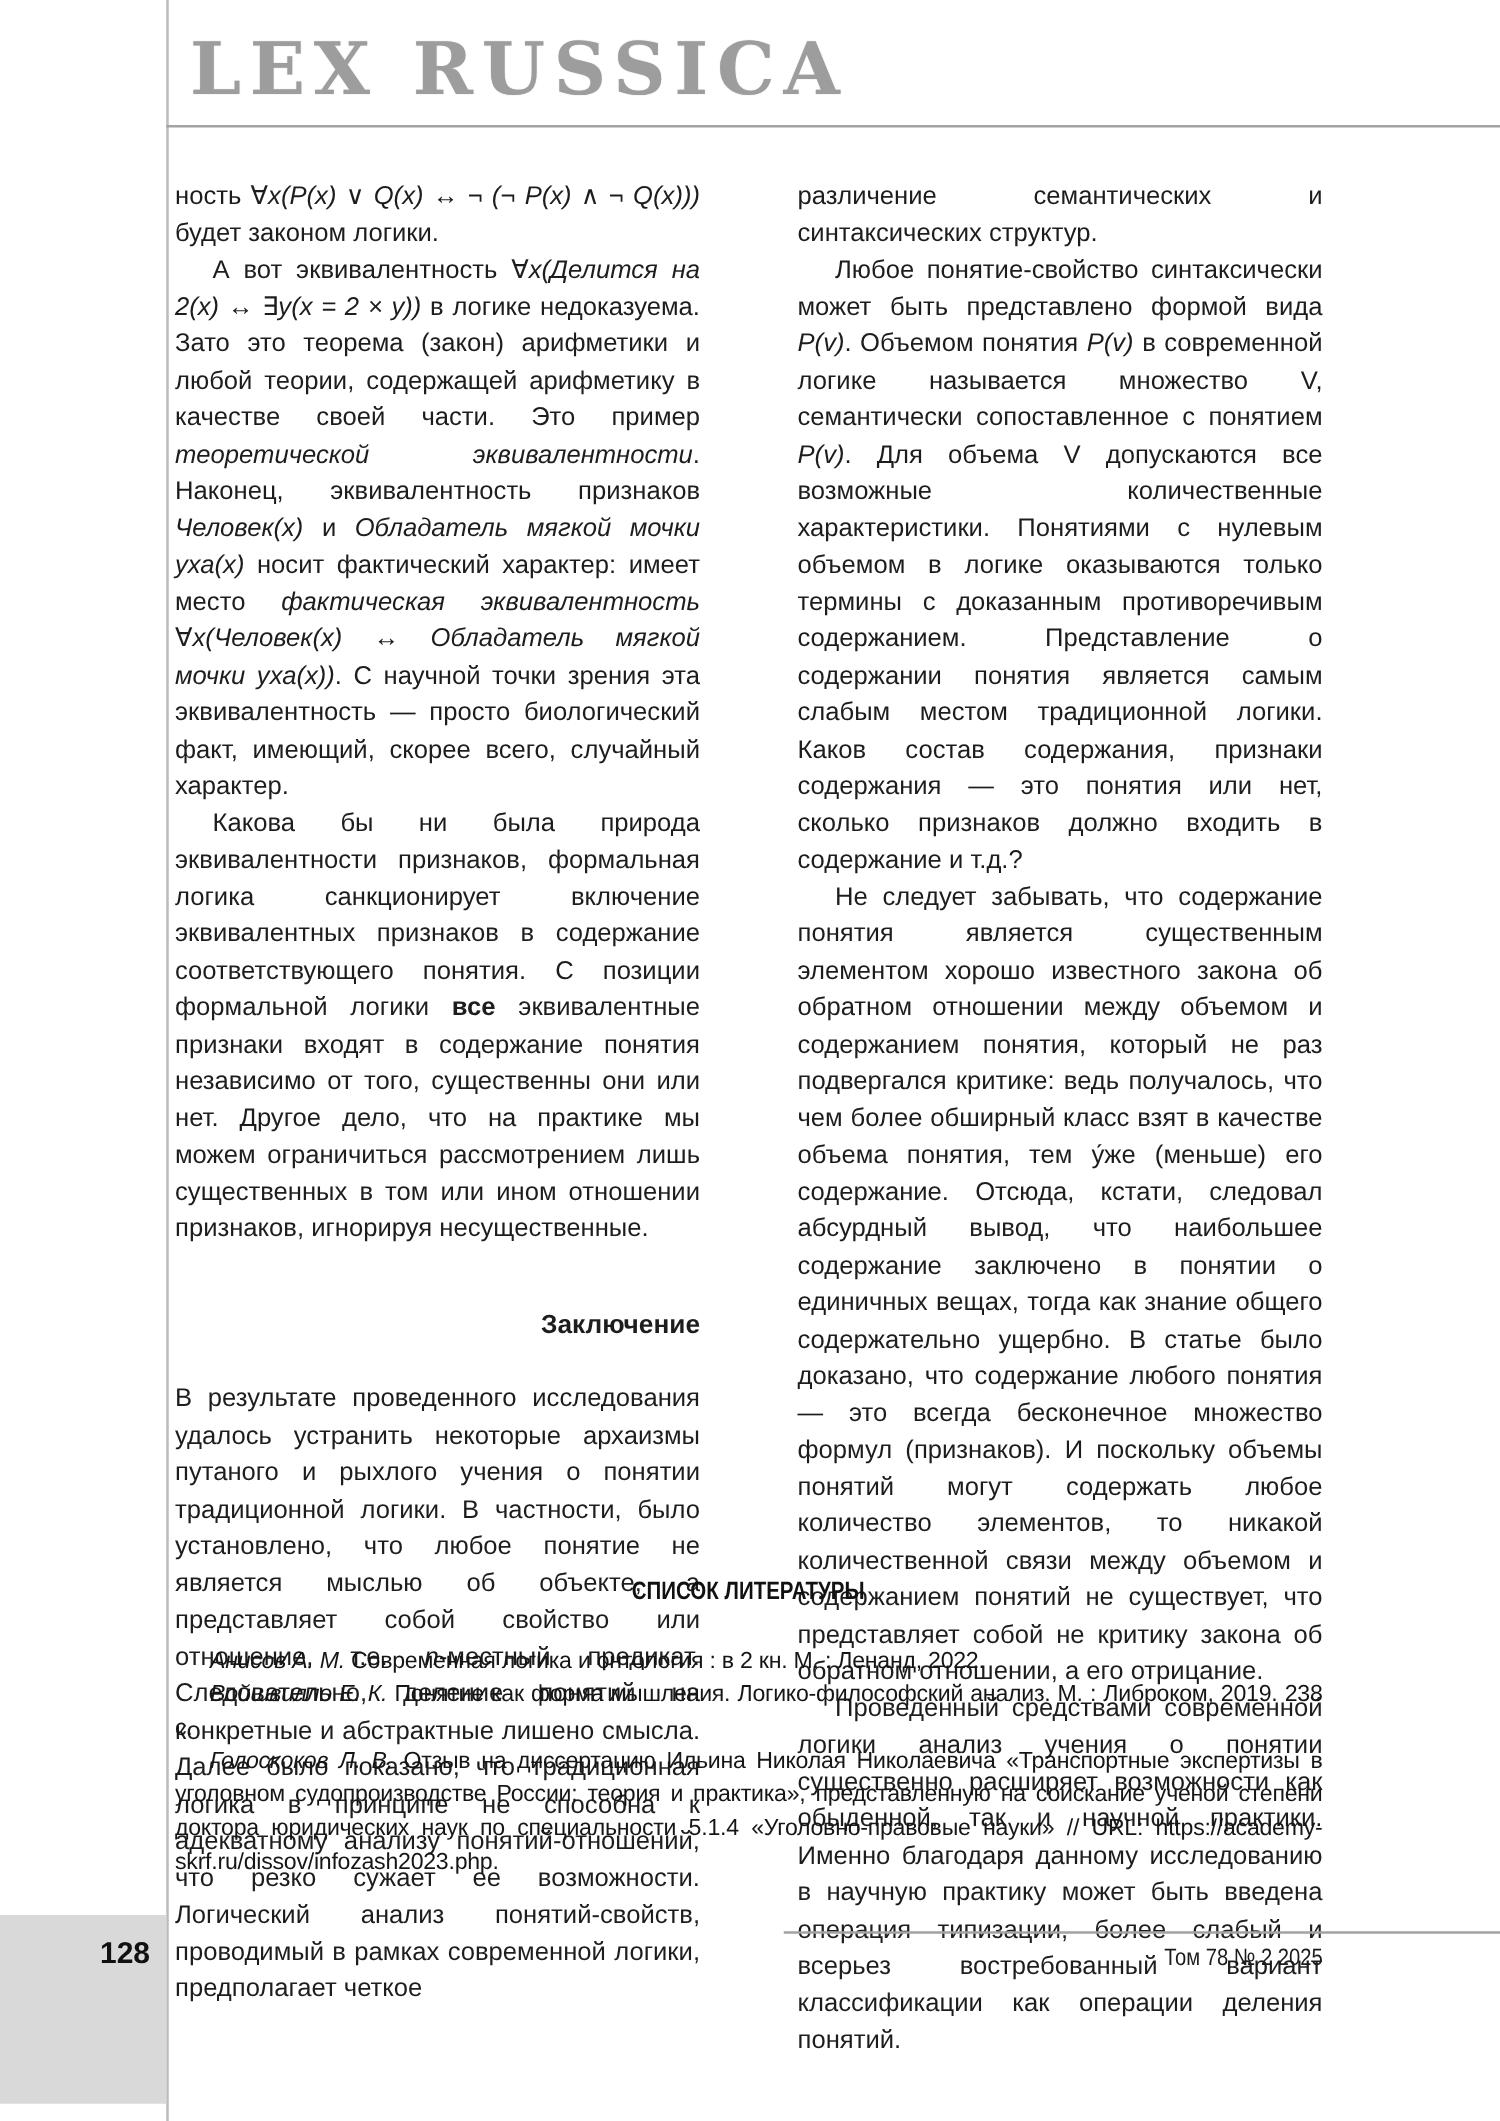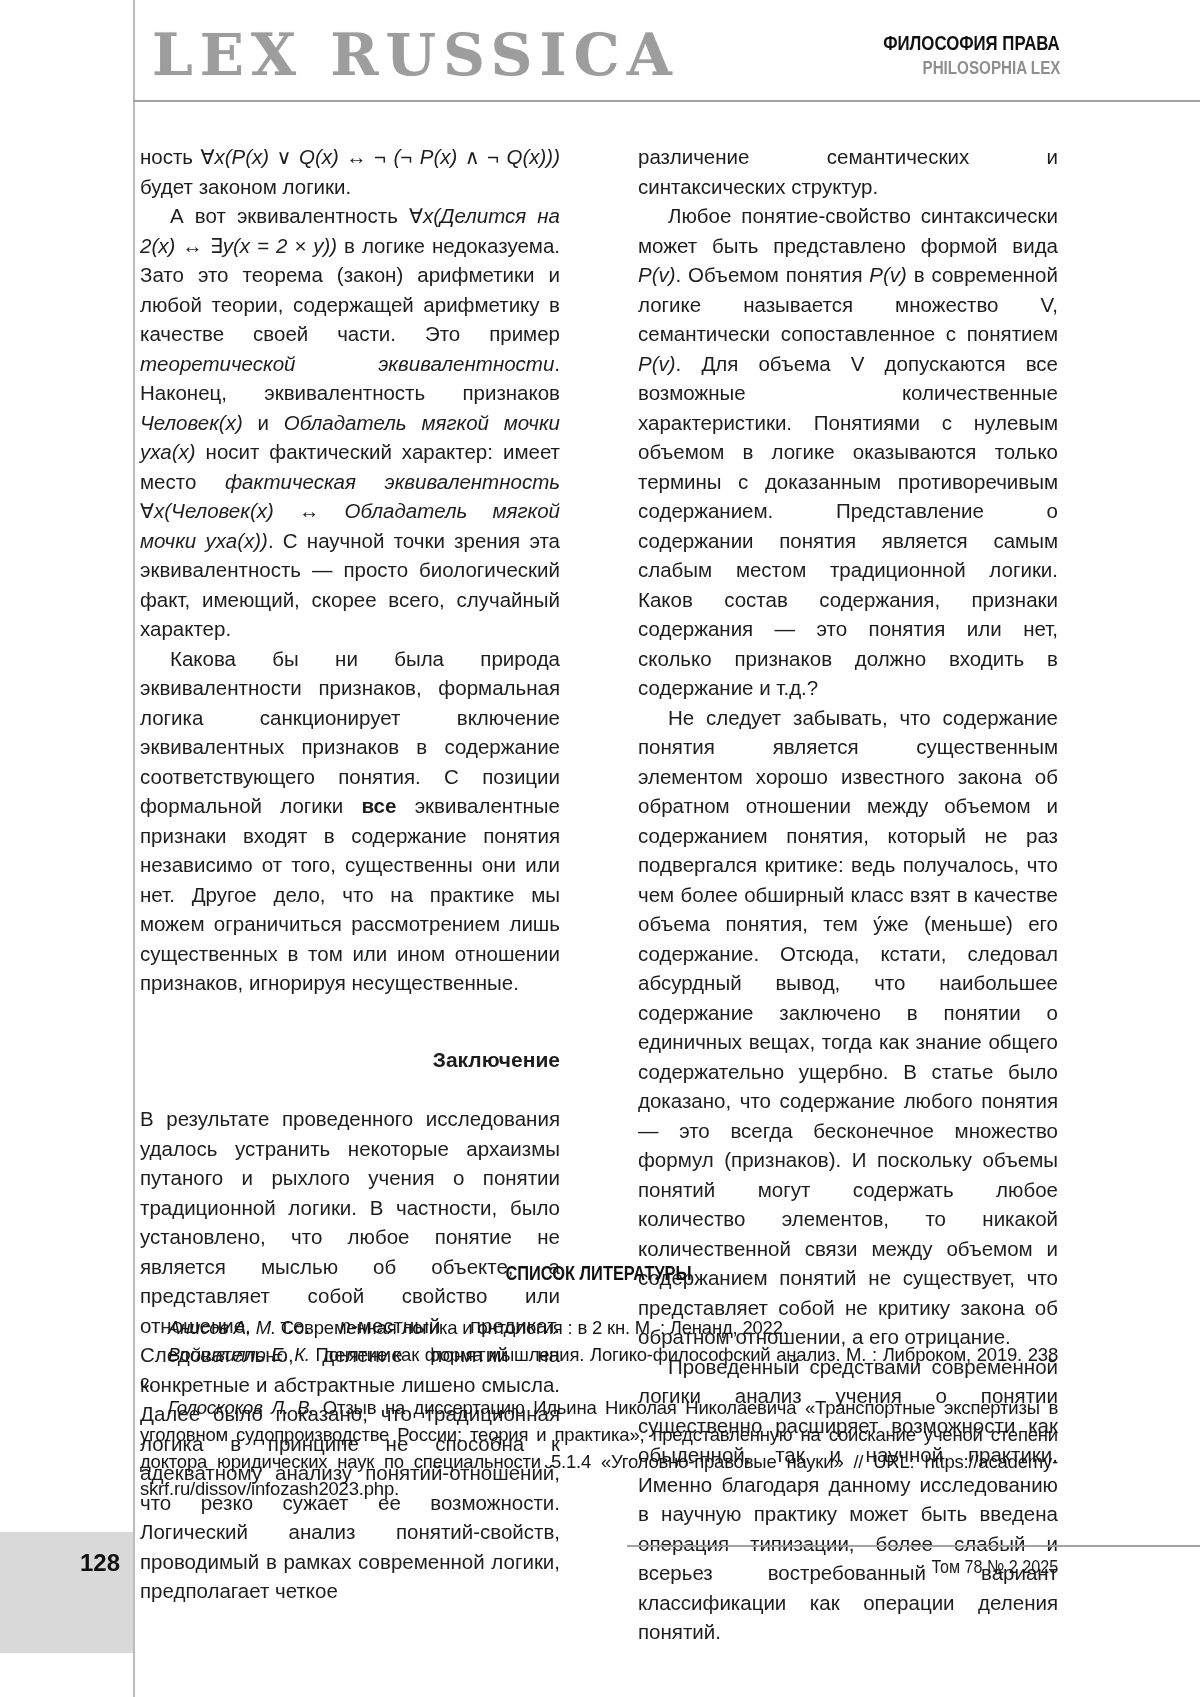--- a/index.html
+++ b/index.html
@@ -52,41 +52,37 @@
   .refs p{
     margin:0;font-size:18.5px;line-height:26.8px;letter-spacing:-0.2px;
     text-align:justify;text-indent:28px;color:#161616;
   }
   
   .footer-rule{position:absolute;left:627px;right:0;top:1545px;height:2px;background:#a3a3a3;}
   .footer-vol{position:absolute;right:142px;top:1556px;}
   .footer-vol span{display:inline-block;transform:scaleX(0.85);transform-origin:100% 50%;
     font-size:19px;color:#1b1b1b;}
   .pagenum-box{
-    position:absolute;left:0;top:1532px;width:133px;height:121px;
+    position:absolute;left:0;top:1532px;width:133px;height:151px;
     background:#d9d9d9;
   }
   .pagenum{
     position:absolute;right:13px;top:17px;
     font-size:24px;font-weight:700;color:#111;
   }
 </style>
 </head>
 <body>
 
 <div class="page">
 
   <div class="vrule"></div>
 
   <div class="logo">LEX RUSSICA</div>
 
-  <div class="header-right">
-    <span class="rubric-ru">ФИЛОСОФИЯ ПРАВА</span><br>
-    <span class="rubric-lat">PHILOSOPHIA LEX</span>
-  </div>
 
   <div class="header-rule"></div>
 
   <div class="cols">
     <div class="col">
         <p><span>ность </span><span class="it">∀x(P(x) ∨ Q(x) ↔ ¬ (¬ P(x) ∧ ¬ Q(x)))</span><span> будет законом логики.</span></p>
         <p class="indent"><span>А вот эквивалентность </span><span class="it">∀x(Делится на 2(x) ↔ ∃y(x = 2 × y))</span><span> в логике недоказуема. Зато это теорема (закон) арифметики и любой теории, содержащей арифметику в качестве своей части. Это пример </span><span class="it">теоретической эквивалентности</span><span>. Наконец, эквивалентность признаков </span><span class="it">Человек(x)</span><span> и </span><span class="it">Обладатель мягкой мочки уха(x)</span><span> носит фактический характер: имеет место </span><span class="it">фактическая эквивалентность ∀x(Человек(x) ↔ Обладатель мягкой мочки уха(x))</span><span>. С научной точки зрения эта эквивалентность — просто биологический факт, имеющий, скорее всего, случайный характер.</span></p>
         <p class="indent"><span>Какова бы ни была природа эквивалентности признаков, формальная логика санкционирует включение эквивалентных признаков в содержание соответствующего понятия. С позиции формальной логики </span><span class="bd">все</span><span> эквивалентные признаки входят в содержание понятия независимо от того, существенны они или нет. Другое дело, что на практике мы можем ограничиться рассмотрением лишь существенных в том или ином отношении признаков, игнорируя несущественные.</span></p>
         <h2>Заключение</h2>
         <p><span>В результате проведенного исследования удалось устранить некоторые архаизмы путаного и рыхлого учения о понятии традиционной логики. В частности, было установлено, что любое понятие не является мыслью об объекте, а представляет собой свойство или отношение, т.е. </span><span class="it">n</span><span>-местный предикат. Следовательно, деление понятий на конкретные и абстрактные лишено смысла. Далее было показано, что традиционная логика в принципе не способна к адекватному анализу понятий-отношений, что резко сужает ее возможности. Логический анализ понятий-свойств, проводимый в рамках современной логики, предполагает четкое</span></p>

